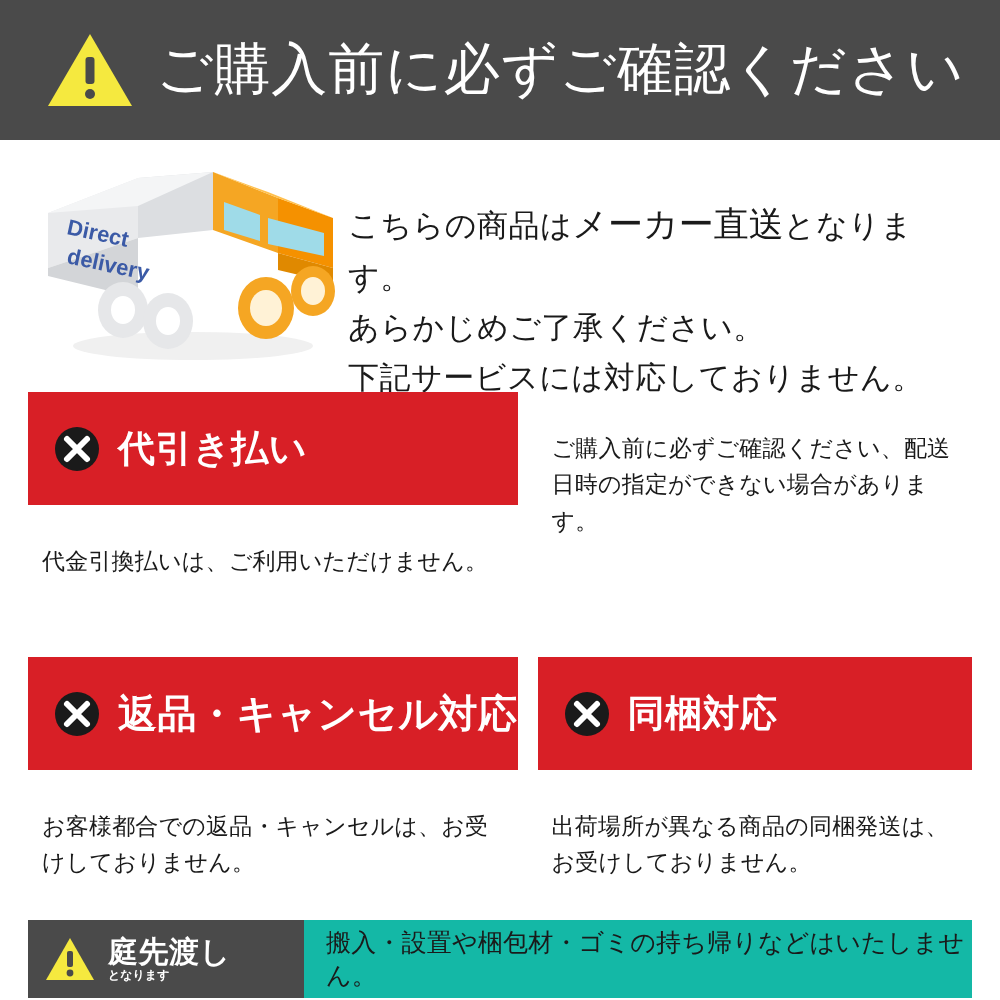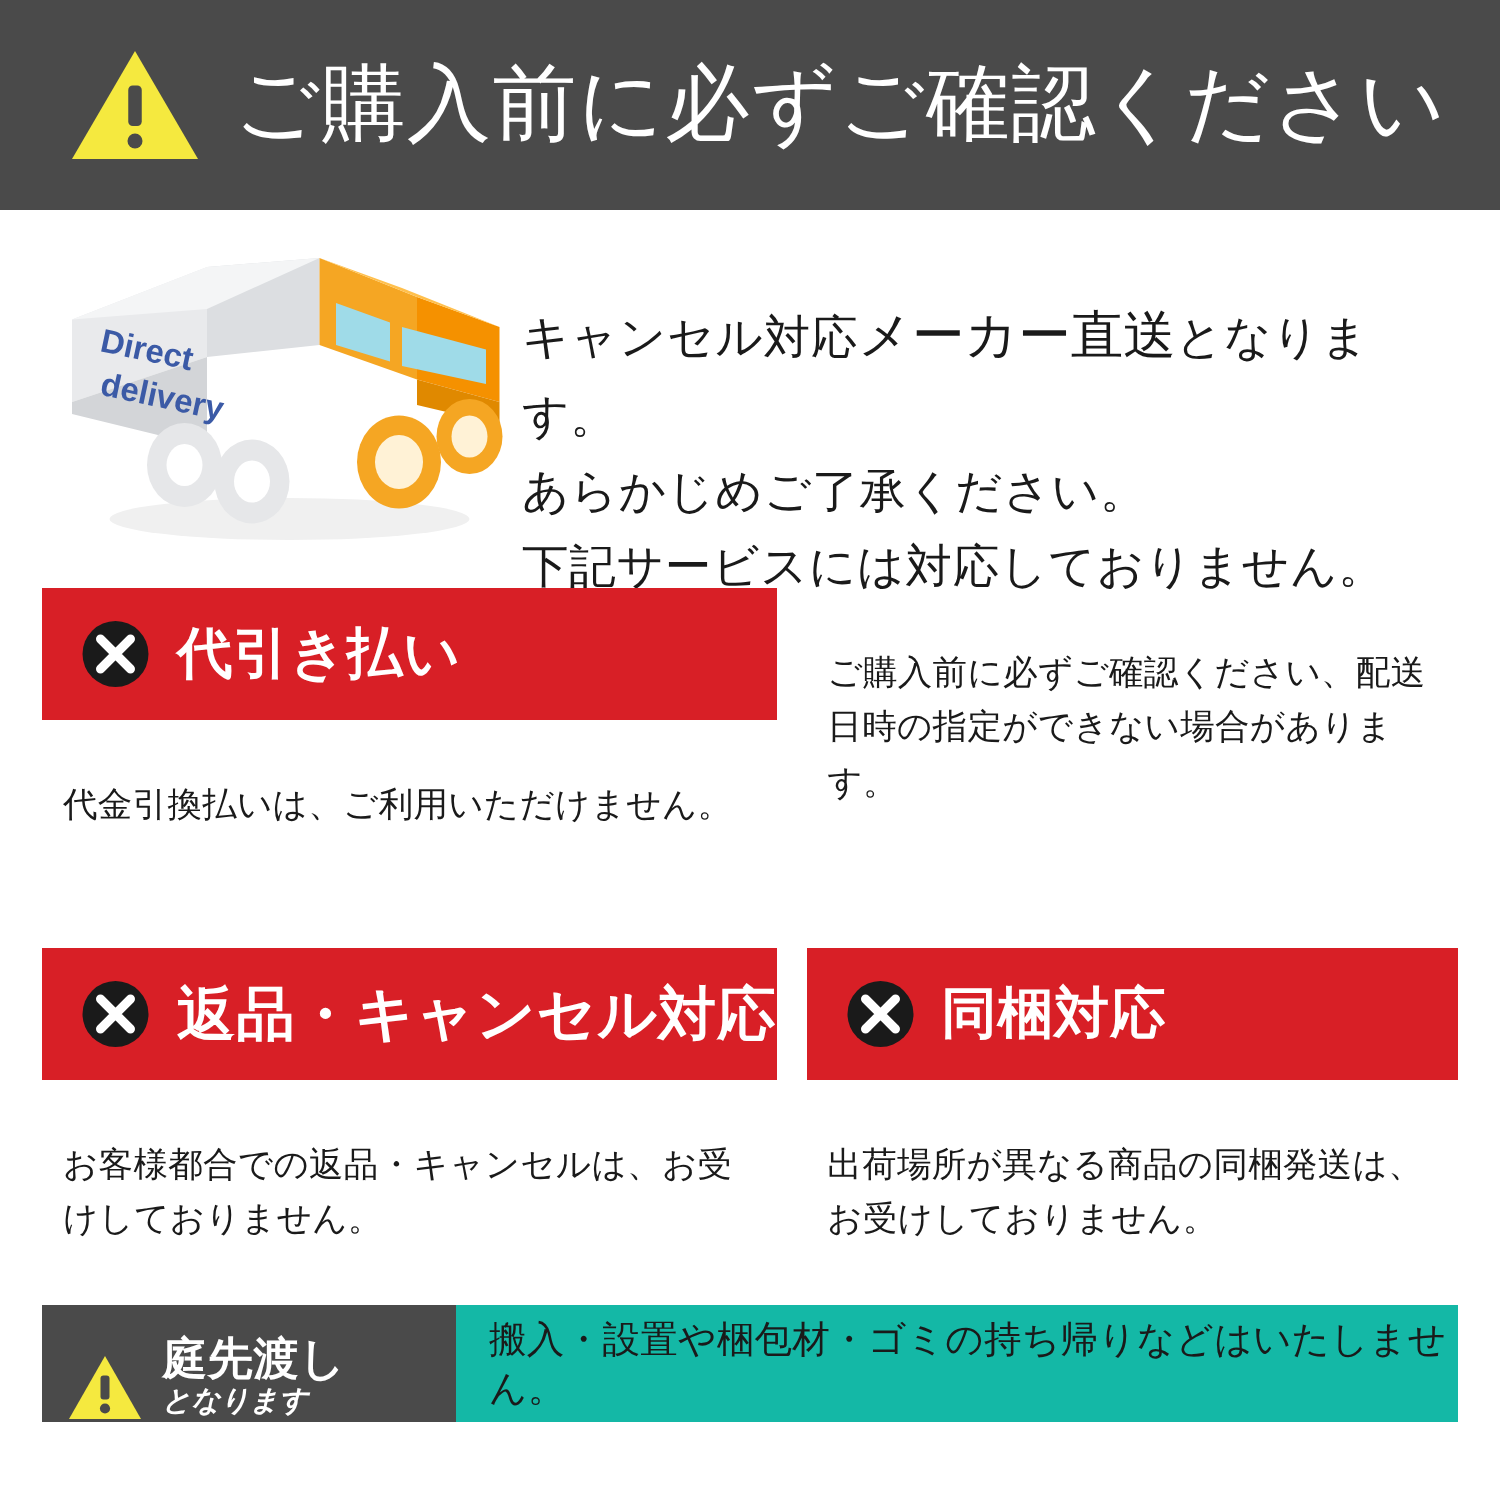--- a/index.html
+++ b/index.html
@@ -82,21 +82,21 @@
     grid-template-columns: 1fr 1fr;
     gap: 14px 20px;
     margin-top: 4px;
   }
   .card {
     display: flex;
     flex-direction: column;
   }
   .card-head {
     background: #d81f26;
-    height: 88px;
+    height: 113px;
     display: flex;
     align-items: center;
     padding-left: 26px;
   }
   .x-badge {
     width: 46px; height: 46px;
     flex: 0 0 46px;
     margin-right: 18px;
   }
   .x-badge svg { display: block; }
@@ -124,37 +124,37 @@
     align-items: stretch;
     margin-top: 12px;
     height: 78px;
     flex: 0 0 78px;
   }
   .footer-left {
     background: #4a4a4a;
     width: 276px;
     flex: 0 0 276px;
     display: flex;
-    align-items: flex-end;
+    align-items: center;
     padding-left: 16px;
   }
   .footer-tri {
     width: 52px; height: 46px;
     flex: 0 0 52px;
     margin-right: 12px;
   }
   .footer-tri svg { display: block; }
   .footer-left-text {
     display: flex;
     flex-direction: column;
     justify-content: center;
     color: #ffffff;
   }
   .fl-main { font-size: 30px; font-weight: bold; line-height: 1.1; letter-spacing: 0.5px;}
-  .fl-sub { font-size: 19px; font-weight: bold; line-height: 1.3; font-style: italic; }
+  .fl-sub { font-size: 12px; font-weight: bold; line-height: 1.3; }
   .footer-right {
     flex: 1 1 auto;
     background: #14b8a6;
     display: flex;
     align-items: center;
     padding-left: 22px;
     font-size: 25px;
     color: #1a1a1a;
     letter-spacing: 0.2px;
   }
@@ -206,21 +206,21 @@
           <ellipse cx="285" cy="133" rx="22" ry="25" fill="#f5a623"></ellipse>
           <ellipse cx="285" cy="133" rx="12" ry="14" fill="#fff2d6"></ellipse>
 
           <text x="38" y="76" transform="rotate(12 38 76)" font-family="Liberation Sans, sans-serif" font-size="22" font-weight="bold" fill="#3b5aa6">Direct</text>
           <text x="38" y="105" transform="rotate(12 38 105)" font-family="Liberation Sans, sans-serif" font-size="22" font-weight="bold" fill="#3b5aa6">delivery</text>
         </svg>
       </div>
 
       <div class="intro-text">
         <div>
-          <span>キャンセル対応</span><span class="em">メーカー直送</span><span>となります。</span>
+          <span>こちらの商品は</span><span class="em">メーカー直送</span><span>となります。</span>
         </div>
         <div>あらかじめご了承ください。</div>
         <div>下記サービスには対応しておりません。</div>
       </div>
     </div>
 
     <div class="grid">
 
       <div class="card">
         <div class="card-head">

